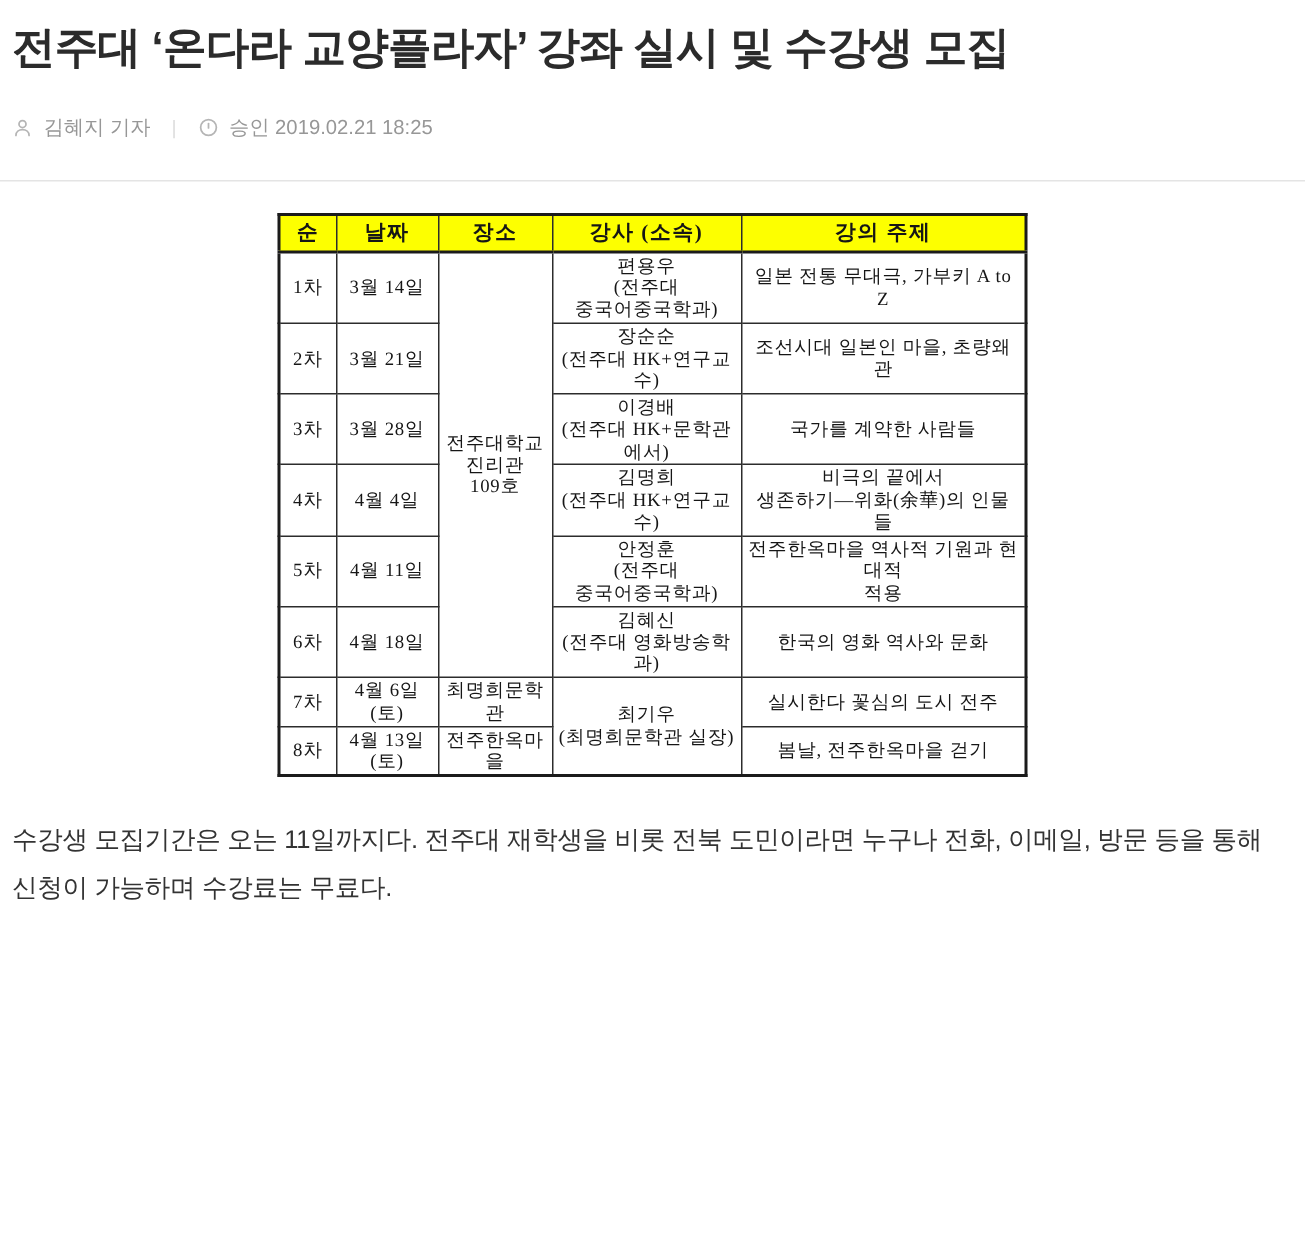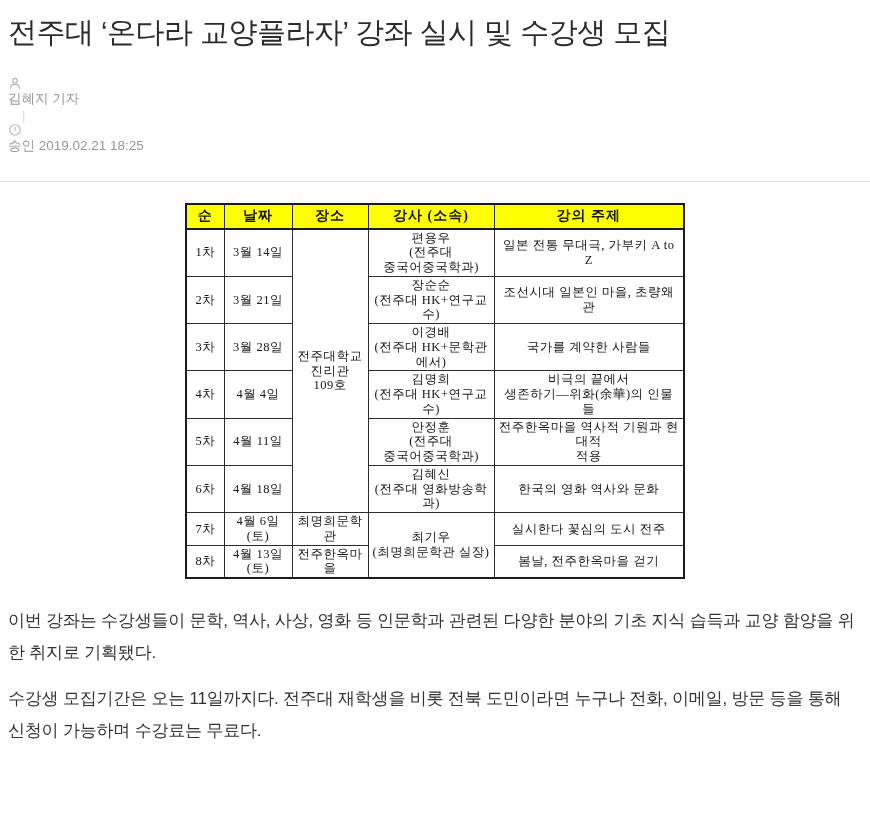--- a/index.html
+++ b/index.html
@@ -7,32 +7,32 @@
     width: 870px;
     font-family: "Liberation Sans", "DejaVu Sans", sans-serif;
     color: #333333;
   }
   .page { padding: 12px 8px 18px; }
 
   
   .headline {
     font-size: 29px;
     line-height: 1.3;
-    font-weight: 400;
+    font-weight: 700;
     letter-spacing: -0.5px;
     color: #2b2b2b;
     margin: 2px 0 24px;
   }
 
   
   .byline {
     display: flex;
+    align-items: center;
     color: #979797;
     font-size: 13.5px;
-    flex-direction: column;
   }
   .byline .icon { display: inline-flex; align-items: center; margin-right: 7px; }
   .byline .sep { color: #dddddd; margin: 0 14px; font-size: 13px; }
 
   
   .divider {
     border: none;
     border-top: 1px solid #e4e4e4;
     margin: 26px -8px 0;
   }
@@ -186,18 +186,17 @@
           <td>8차</td>
           <td>4월 13일(토)</td>
           <td>전주한옥마을</td>
           <td class="ml">봄날, 전주한옥마을 걷기</td>
         </tr>
       </tbody>
     </table>
   </figure>
 
   <div class="content">
-    <p>이번 강좌는 수강생들이 문학, 역사, 사상, 영화 등 인문학과 관련된 다양한 분야의 기초 지식 습득과 교양 함양을 위한 취지로 기획됐다.</p>
     <p>수강생 모집기간은 오는 11일까지다. 전주대 재학생을 비롯 전북 도민이라면 누구나 전화, 이메일, 방문 등을 통해 신청이 가능하며 수강료는 무료다.</p>
 
   </div>
 
 </div>
 
 </body></html>

